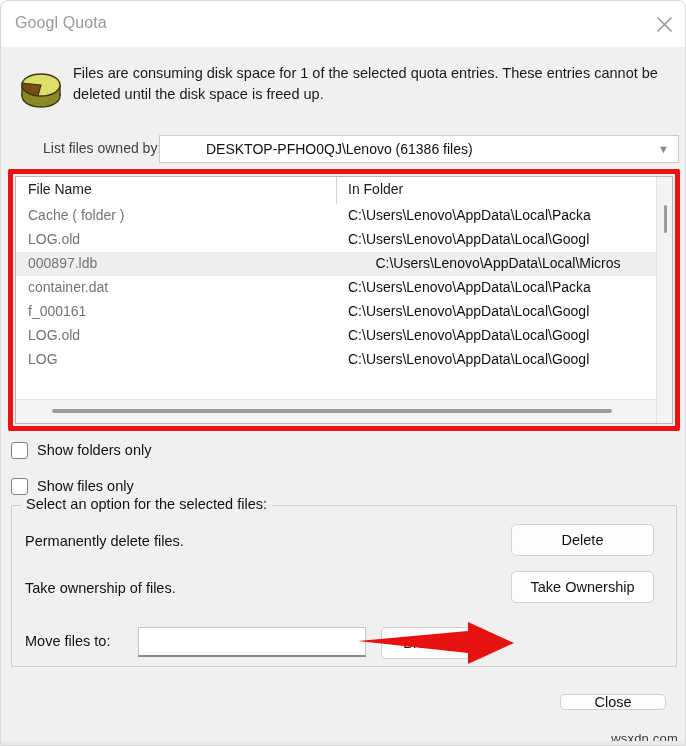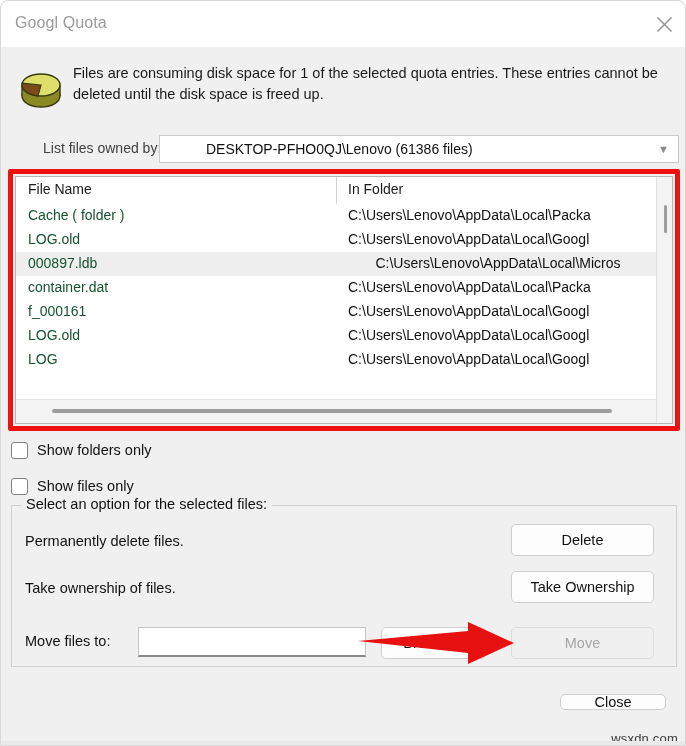--- a/index.html
+++ b/index.html
@@ -198,21 +198,21 @@
     height: 24px;
     width: 100%;
     box-sizing: border-box;
   }
   .file-row.selected { background: #eeeeee; text-align: center; }
   .cell-name {
     position: absolute;
     left: 12px;
     top: 3px;
     font-size: 14px;
-    color: #14532d;
+    color: #737373;
     white-space: nowrap;
   }
   .cell-folder {
     position: absolute;
     left: 332px;
     top: 3px;
     width: 300px;
     font-size: 14px;
     color: #111;
     white-space: nowrap;
@@ -487,21 +487,20 @@
     <button class="btn" style="left:510px; top:477px; width:143px; height:32px;">Delete</button>
 
     <div class="opt-label" style="top:533px;">Take ownership of files.</div>
     <button class="btn" style="left:510px; top:524px; width:143px; height:32px;">Take Ownership</button>
 
     <div class="opt-label" style="top:586px;">Move files to:</div>
     <div id="move-input">
       <span></span>
     </div>
     <button class="btn" style="left:380px; top:580px; width:105px; height:32px;">Browse...</button>
-    <button class="btn disabled" style="left:510px; top:580px; width:143px; height:32px;">Move</button>
 
     <svg id="red-arrow" viewBox="0 0 160 42">
       <path d="M2 19 L112 9 L112 0 L158 21 L112 42 L112 31 Z" fill="#e81111"></path>
     </svg>
 
     <div id="footer-sep"></div>
     <button class="btn" id="close-action">Close</button>
     <div id="watermark">wsxdn.com</div>
     <div id="bottom-strip"></div>
   </div>

